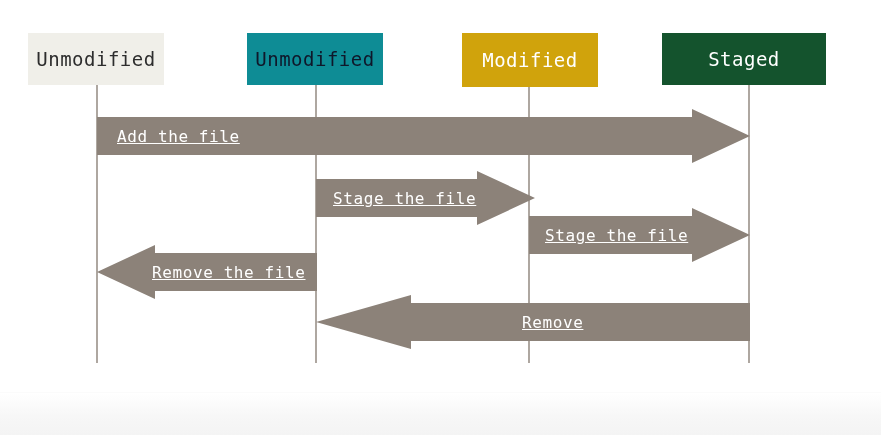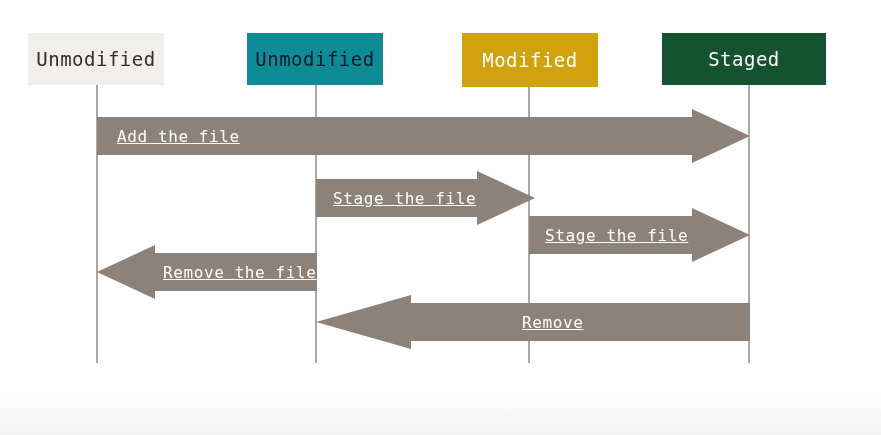--- a/index.html
+++ b/index.html
@@ -98,18 +98,18 @@
       </div>
       <div class="state-box" style="left: 662px; top: 33px; width: 164px; height: 52px; background: #14532d;">
         <span class="state-label" style="color: rgb(255, 255, 255);">Staged</span>
       </div>
     </div>
 
   <div id="labels-layer">
       <div class="arrow-label" style="left: 117px; top: 129px;">Add the file</div>
       <div class="arrow-label" style="left: 333px; top: 191px;">Stage the file</div>
       <div class="arrow-label" style="left: 545px; top: 228px;">Stage the file</div>
-      <div class="arrow-label" style="left: 163px; top: 265px;">Remove the file</div>
+      <div class="arrow-label" style="left: 152px; top: 265px;">Remove the file</div>
       <div class="arrow-label" style="left: 522px; top: 315px;">Remove</div>
     </div>
 
   <div class="footer-band"></div>
 </div>
 
 </body></html>

